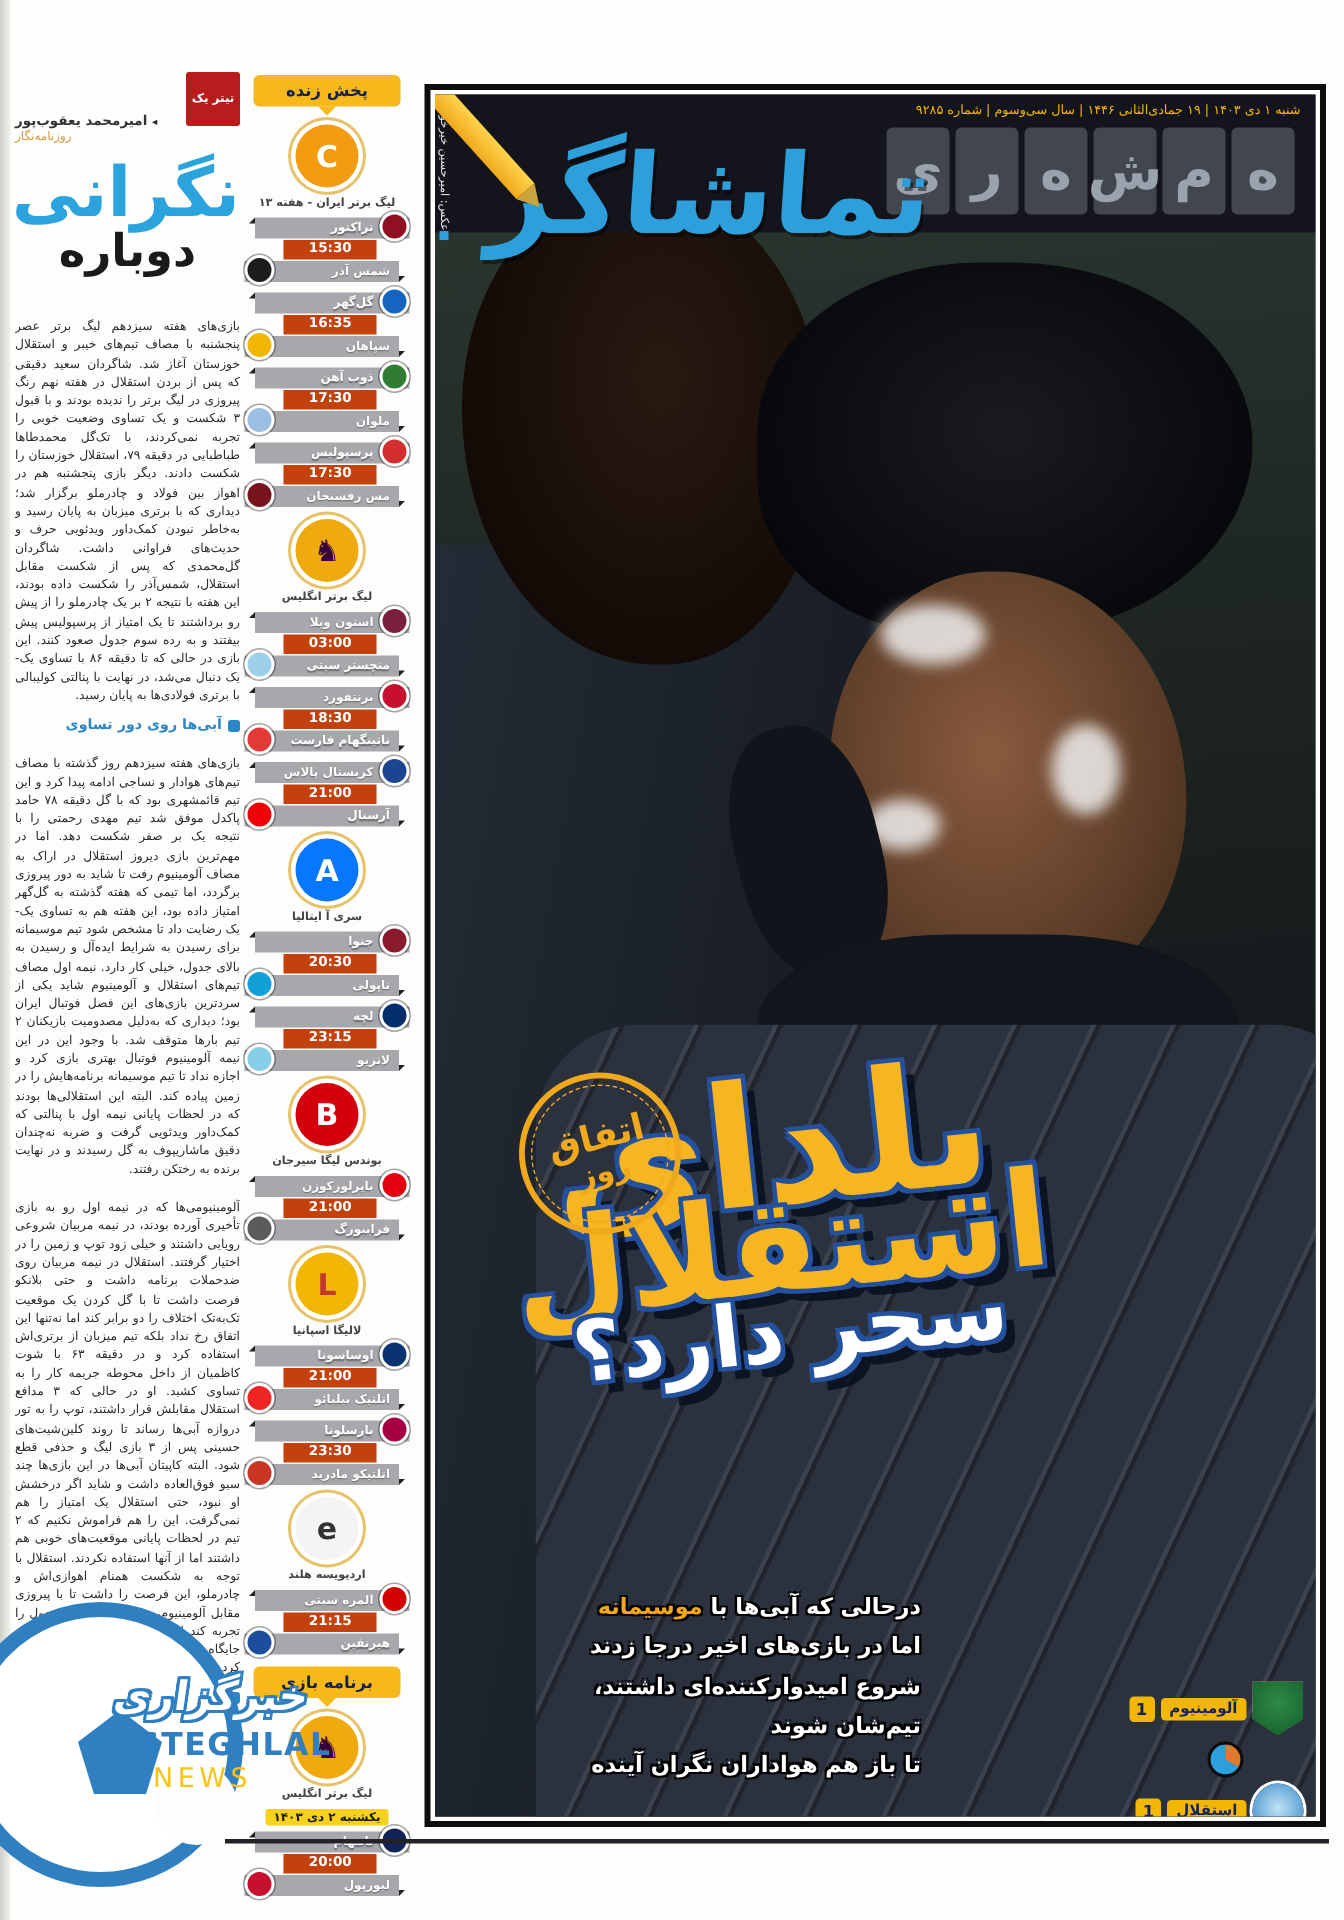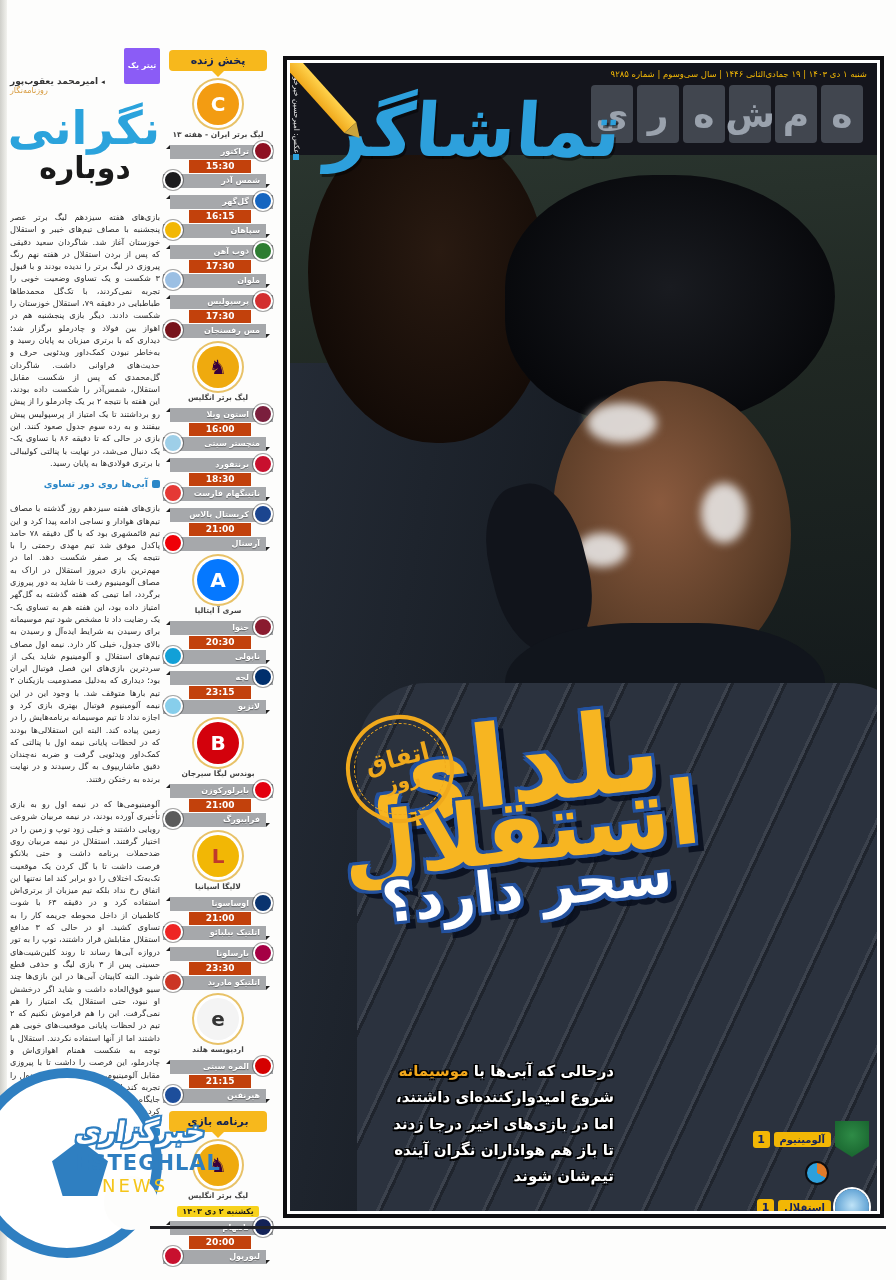--- a/index.html
+++ b/index.html
@@ -8,21 +8,21 @@
   #page {
     position:relative; width:896px; height:1280px; margin:0 auto;
     background:#fdfdfc; overflow:hidden;
   }
   #page::before { content:''; position:absolute; left:0; top:0; width:7px; height:100%;
     background:linear-gradient(90deg,#cfcfca,#f2f2ee); }
 
   
   .left-col { position:absolute; left:10px; top:48px; width:150px; direction:rtl; }
   .byline-row { display:flex; align-items:flex-start; gap:5px; margin-bottom:10px; }
-  .kicker-box { width:36px; height:36px; background:#8b5cf6; color:#fff;
+  .kicker-box { width:36px; height:36px; background:#b91c1c; color:#fff;
     font-size:8px; font-weight:bold; display:flex; align-items:center; justify-content:center;
     text-align:center; line-height:1.3; border-radius:2px; flex:0 0 auto; }
   .byline-names { padding-top:10px; text-align:left; width:100%; }
   .byline-author { font-size:9px; font-weight:bold; color:#333;margin-top:18px; }
   .byline-role { font-size:8px; color:#d79b3f; }
   .byline-arrow { color:#222; font-size:7px; }
   .headline-1 { color:#2ba3dc; font-size:46px; font-weight:900; text-align:center; line-height:1.0;margin-left:40px; }
   .headline-2 { color:#1a1a1a; font-size:30px; font-weight:900; text-align:center; line-height:1.1; margin-bottom:14px; }
   .article-body { height:952px; overflow:hidden; text-align:justify; }
   .article-body p { font-size:8.2px; line-height:1.5; color:#2b2b2b; margin-bottom:9px;margin-top:13px; }
@@ -202,21 +202,21 @@
             <div class="team-bar bot">
               <span class="chip" style="background: rgb(28, 28, 30);"></span>
               <span class="team-name">شمس آذر</span>
             </div>
           </div>
           <div class="match-block">
             <div class="team-bar top">
               <span class="chip" style="background: rgb(21, 101, 192);"></span>
               <span class="team-name">گل‌گهر</span>
             </div>
-            <div class="time-bar">16:15</div>
+            <div class="time-bar">16:35</div>
             <div class="team-bar bot">
               <span class="chip" style="background: rgb(242, 183, 5);"></span>
               <span class="team-name">سپاهان</span>
             </div>
           </div>
           <div class="match-block">
             <div class="team-bar top">
               <span class="chip" style="background: rgb(46, 125, 50);"></span>
               <span class="team-name">ذوب آهن</span>
             </div>
@@ -241,21 +241,21 @@
         <div class="league-section">
           <div class="league-badge">
             <div class="league-circle" style="background: rgb(239, 170, 14); color: rgb(56, 0, 60);">♞</div>
           </div>
           <div class="league-caption">لیگ برتر انگلیس</div>
           <div class="match-block">
             <div class="team-bar top">
               <span class="chip" style="background: rgb(122, 31, 61);"></span>
               <span class="team-name">استون ویلا</span>
             </div>
-            <div class="time-bar">16:00</div>
+            <div class="time-bar">03:00</div>
             <div class="team-bar bot">
               <span class="chip" style="background: rgb(158, 207, 232);"></span>
               <span class="team-name">منچستر سیتی</span>
             </div>
           </div>
           <div class="match-block">
             <div class="team-bar top">
               <span class="chip" style="background: rgb(200, 16, 46);"></span>
               <span class="team-name">برنتفورد</span>
             </div>
@@ -424,24 +424,24 @@
       </div>
 
       <div class="cover-headline">
         <div class="ch-line ch-1">یلدای</div>
         <div class="ch-line ch-2">استقلال</div>
         <div class="ch-line ch-3">سحر دارد؟</div>
       </div>
 
       <div class="cover-dek" id="cover-dek">
           <div class="dek-line"><span>درحالی که آبی‌ها با </span><span class="dek-hl">موسیمانه</span></div>
+          <div class="dek-line">اما در بازی‌های اخیر درجا زدند</div>
           <div class="dek-line">شروع امیدوارکننده‌ای داشتند،</div>
-          <div class="dek-line">اما در بازی‌های اخیر درجا زدند</div>
+          <div class="dek-line">تیم‌شان شوند</div>
           <div class="dek-line">تا باز هم هواداران نگران آینده</div>
-          <div class="dek-line">تیم‌شان شوند</div>
         </div>
 
       <div class="scoreboard">
         <div class="sb-row">
           <div class="sb-crest green"></div>
           <div class="sb-pill">آلومینیوم</div>
           <div class="sb-score">1</div>
         </div>
         <div class="sb-mini"></div>
         <div class="sb-row">

